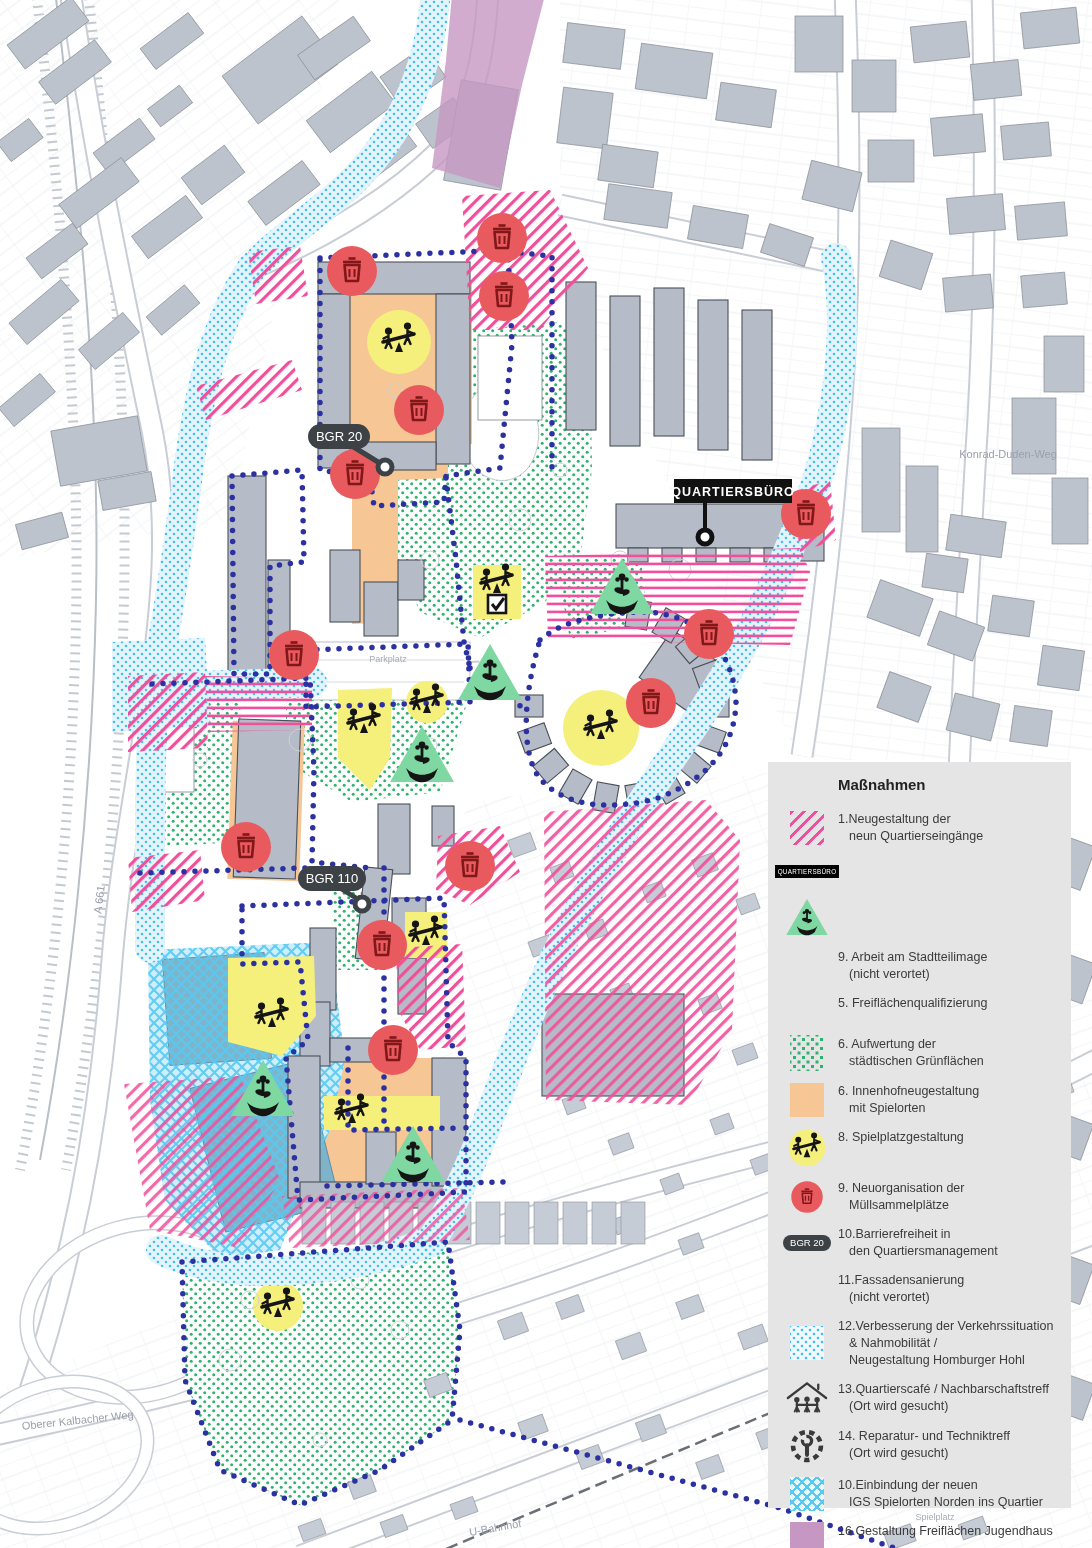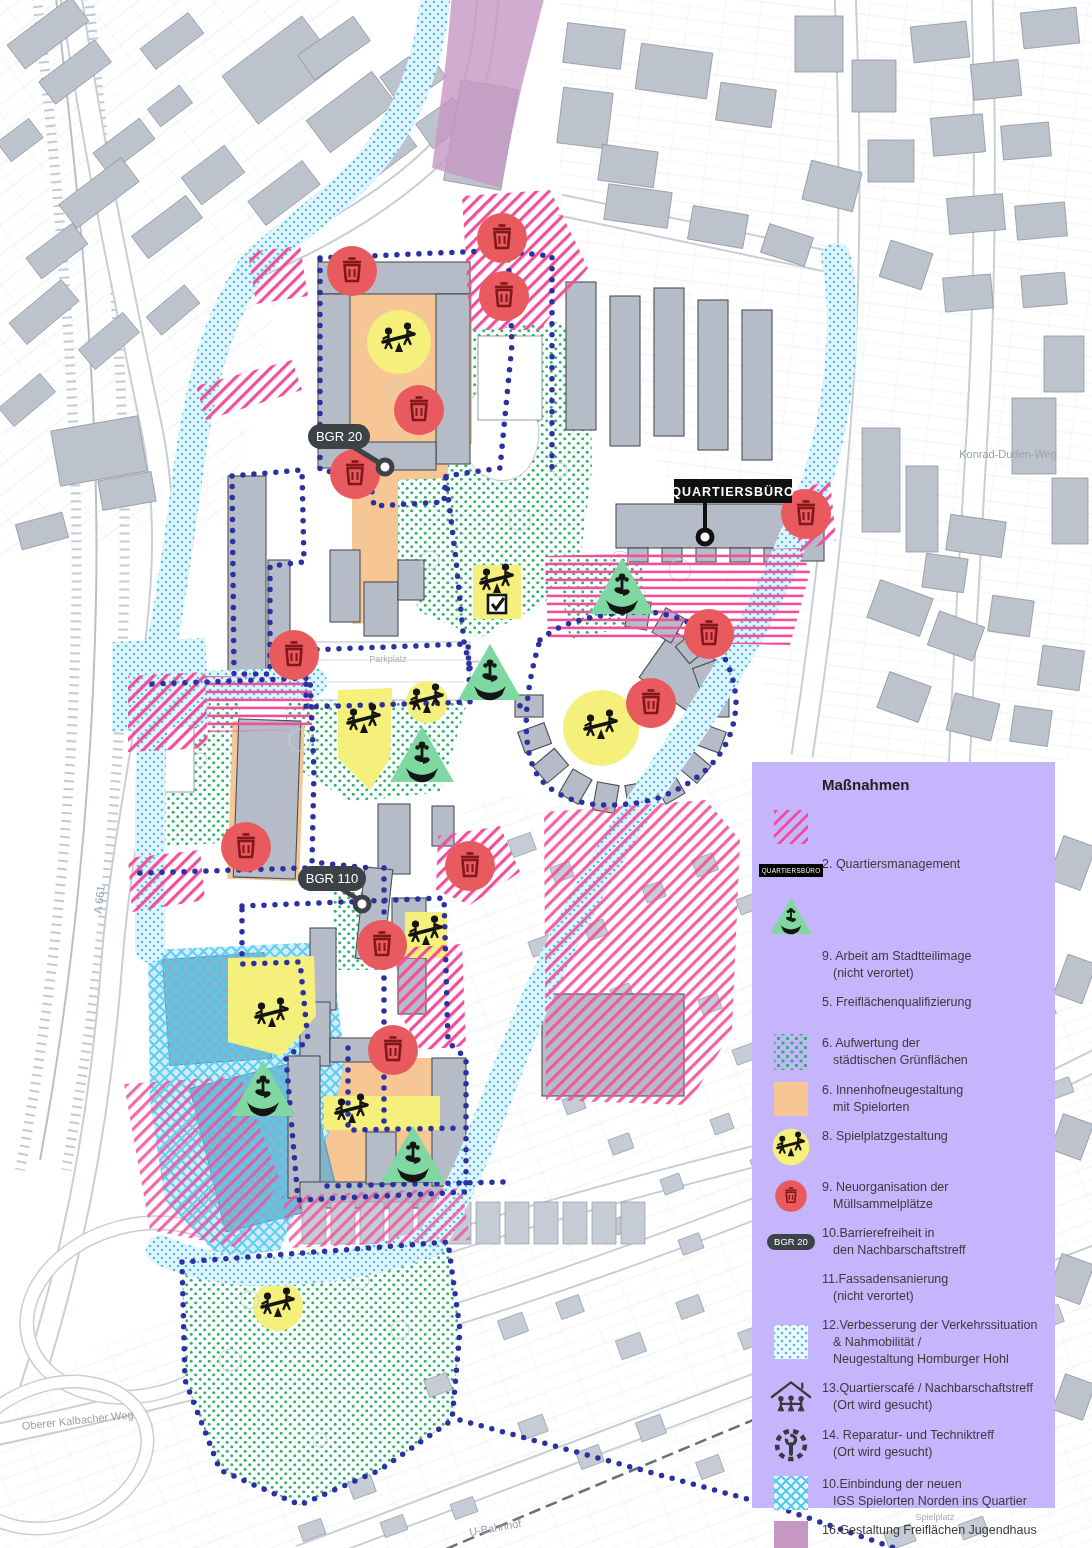--- a/index.html
+++ b/index.html
@@ -15,21 +15,21 @@
   .st-c{fill:none;stroke:#c9ced6;stroke-width:23}
   .st-i{fill:none;stroke:#ffffff;stroke-width:19}
   .dnav{fill:none;stroke:#2b31a0;stroke-width:5.5;stroke-dasharray:0 11;
         stroke-linecap:round;stroke-linejoin:round}
   .band-base{fill:none;stroke:#e3f4fc;stroke-width:30;stroke-linecap:round}
   .band-dots{fill:none;stroke:url(#pdots);stroke-width:30;stroke-linecap:round}
   .tree{fill:none;stroke:#ccd2d8;stroke-width:1}
   .maplabel{fill:#9aa1ab;font-size:11px}
   .maplabel-sm{fill:#a7adb5;font-size:9px}
   
-  .legend{position:absolute;left:752px;top:762px;width:303px;height:746px;background:#c4b5fd;
+  .legend{position:absolute;left:768px;top:762px;width:303px;height:746px;background:#e5e5e5;
           color:#3b3b3b;font-size:12.5px;line-height:17px;padding:14px 0 0 8px;box-sizing:border-box}
   .legend h2{font-size:15px;line-height:18px;margin:0 0 16px 62px;color:#222}
   .lrow{display:flex;margin-bottom:11px;min-height:30px}
   .lsw{width:62px;flex:none;display:flex;align-items:center;justify-content:center}
   .ltx{flex:1;padding-top:1px}
   .ltx .l2{display:block;padding-left:11px}
   .sw-hatch{width:34px;height:34px;background-image:repeating-linear-gradient(135deg,#f0509b 0 3px,transparent 3px 8.5px)}
   .sw-qb{background:#000;color:#fff;font-size:6.3px;line-height:7px;padding:3px 3px;letter-spacing:.3px;white-space:nowrap}
   .sw-bgr{background:#3c4246;color:#fff;font-size:9.5px;line-height:10px;padding:3px 7px;border-radius:9px;white-space:nowrap}
   .sw-orange{width:34px;height:34px;background:#f6c694}
@@ -538,26 +538,26 @@
   <text x="935" y="1520" class="maplabel-sm" text-anchor="middle">Spielplatz</text>
 </svg>
 
 <div class="legend">
   <h2>Maßnahmen</h2>
   <div id="legend-items">
         <div class="lrow">
           <div class="lsw">
             <div class="sw-hatch"></div>
           </div>
+          <div class="ltx"><span>1.Neugestaltung der</span><span class="l2">neun Quartierseingänge</span></div>
         </div>
         <div class="lrow">
           <div class="lsw">
             <div class="sw-qb">QUARTIERSBÜRO</div>
           </div>
-          <div class="ltx"><span>2. Quartiersmanagement</span></div>
         </div>
         <div class="lrow">
           <div class="lsw">
             <svg viewBox="-34 -34 68 60" width="44" height="40">
               <use href="#sym-garden" xlink:href="#sym-garden"></use>
             </svg>
           </div>
         </div>
         <div class="lrow">
           <div class="lsw"></div>
@@ -600,21 +600,21 @@
             <svg viewBox="-27 -27 54 54" width="34" height="34">
               <use href="#sym-trash" xlink:href="#sym-trash"></use>
             </svg>
           </div>
           <div class="ltx"><span>9. Neuorganisation der</span><span class="l2">Müllsammelplätze</span></div>
         </div>
         <div class="lrow">
           <div class="lsw">
             <div class="sw-bgr">BGR 20</div>
           </div>
-          <div class="ltx"><span>10.Barrierefreiheit in</span><span class="l2">den Nachbarschaftstreff</span></div>
+          <div class="ltx"><span>10.Barrierefreiheit in</span><span class="l2">den Quartiersmanagement</span></div>
         </div>
         <div class="lrow">
           <div class="lsw"></div>
           <div class="ltx"><span>11.Fassadensanierung</span><span class="l2">(nicht verortet)</span></div>
         </div>
         <div class="lrow">
           <div class="lsw">
             <div class="sw-bdots"></div>
           </div>
           <div class="ltx"><span>12.Verbesserung der Verkehrssituation</span><span class="l2">&amp; Nahmobilität /</span><span class="l2">Neugestaltung Homburger Hohl</span></div>

